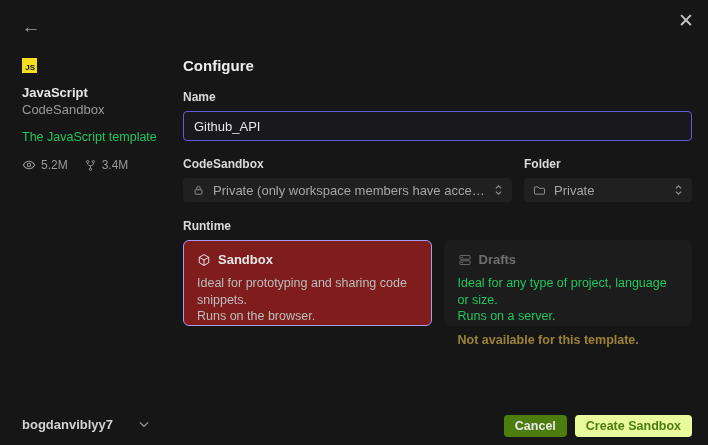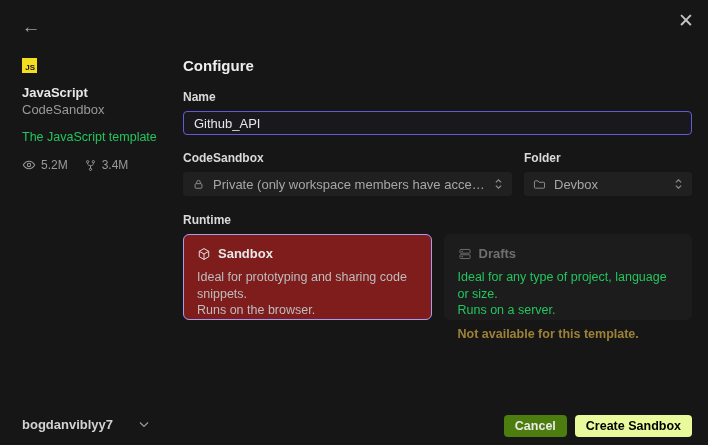--- a/index.html
+++ b/index.html
@@ -36,21 +36,21 @@
   .tpl-desc { margin-top:13px; font-size:12.5px; color:#22c55e; }
   .tpl-stats { margin-top:14px; display:flex; align-items:center; gap:16px; color:#999999; font-size:12px; }
   .stat { display:flex; align-items:center; gap:5px; }
   .stat svg { display:block; }
   
   .form { position:absolute; left:183px; top:57px; width:509px; }
   .form-heading { font-size:15px; font-weight:bold; color:#ededed; }
   .field-label { font-size:12px; font-weight:bold; color:#dadada; }
   .name-label { margin-top:16px; }
   .name-input {
-    margin-top:7px; width:100%; height:24px;
+    margin-top:7px; width:100%; height:30px;
     background:#19181d; border:1px solid #635BD6; border-radius:4px;
     color:#e6e6e6; font-size:13px; padding:0 10px; outline:none;
     font-family:inherit; display:block;
   }
   .two-col { margin-top:16px; display:flex; gap:12px; }
   .col-visibility { width:329px; }
   .col-folder { flex:1; }
   .select {
     margin-top:7px; height:24px; background:#202020; border-radius:4px;
     display:flex; align-items:center; gap:8px; padding:0 9px;
@@ -80,21 +80,21 @@
     background:none; border:none; padding:0; font-family:inherit;
   }
   .workspace .chev { color:#9a9a9a; display:flex; }
   .footer-actions { position:absolute; right:16px; bottom:8px; display:flex; gap:8px; }
   .btn {
     height:22px; padding:0 11px; border-radius:4px; border:none;
     font-size:12.5px; font-weight:bold; font-family:inherit;
     display:flex; align-items:center; cursor:pointer;
   }
   .btn-cancel { background:#4d7c0f; color:#eaeaea; }
-  .btn-create { background:#E9FA9C; color:#000000; }
+  .btn-create { background:#E9FA9C; color:#4d7c0f; }
 </style>
 </head>
 <body>
 
 <div class="screen">
 
   <button class="back-btn">
     <span>←</span>
   </button>
 
@@ -158,21 +158,21 @@
         </div>
       </div>
       <div class="col-folder">
         <div class="field-label">Folder</div>
         <div class="select">
           <span class="lead-icon">
             <svg width="13" height="13" viewBox="0 0 16 16" fill="none" stroke="currentColor" stroke-width="1.2">
               <path d="M1.8 4.4a.9.9 0 0 1 .9-.9h3.4l1.4 1.8h5.8a.9.9 0 0 1 .9.9v5.4a.9.9 0 0 1-.9.9H2.7a.9.9 0 0 1-.9-.9z"></path>
             </svg>
           </span>
-          <span class="select-value">Devbox</span>
+          <span class="select-value">Private</span>
           <span class="updown">
             <svg width="9" height="14" viewBox="0 0 10 16" fill="none" stroke="currentColor" stroke-width="1.4">
               <path d="M2 6.2 5 3.2l3 3M2 9.8l3 3 3-3"></path>
             </svg>
           </span>
         </div>
       </div>
     </div>
 
     <div class="field-label runtime-label">Runtime</div>

